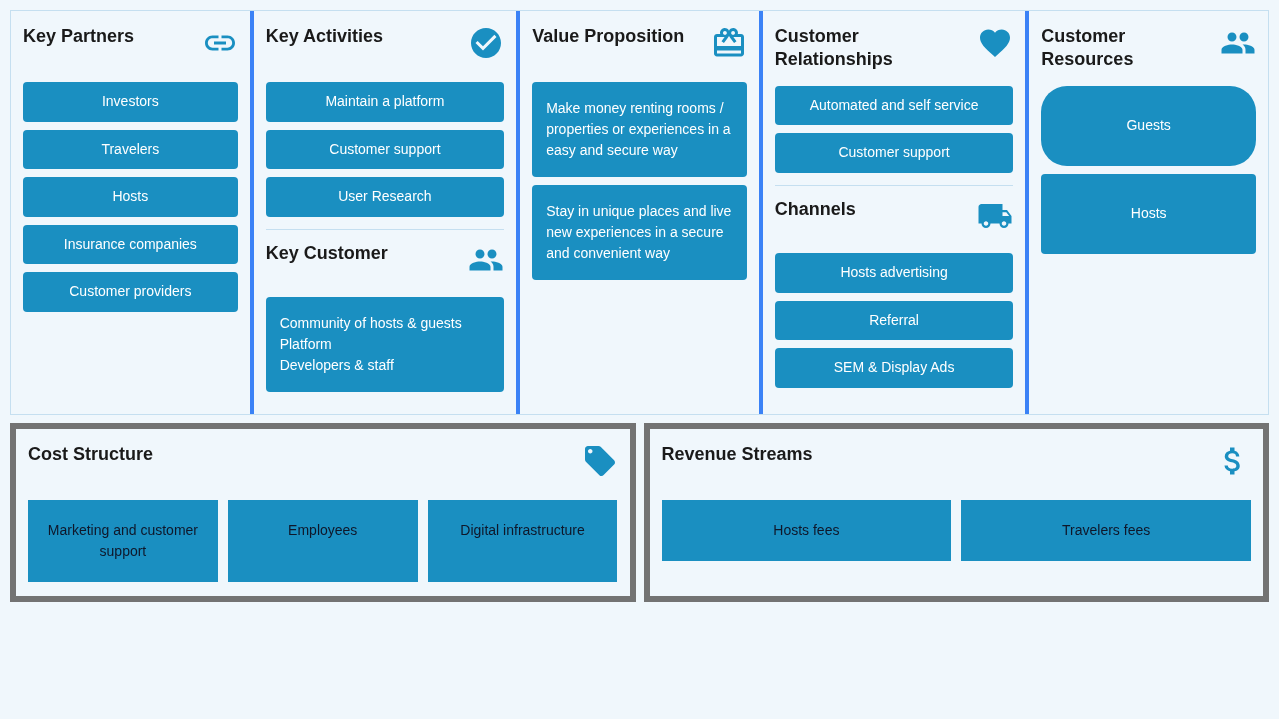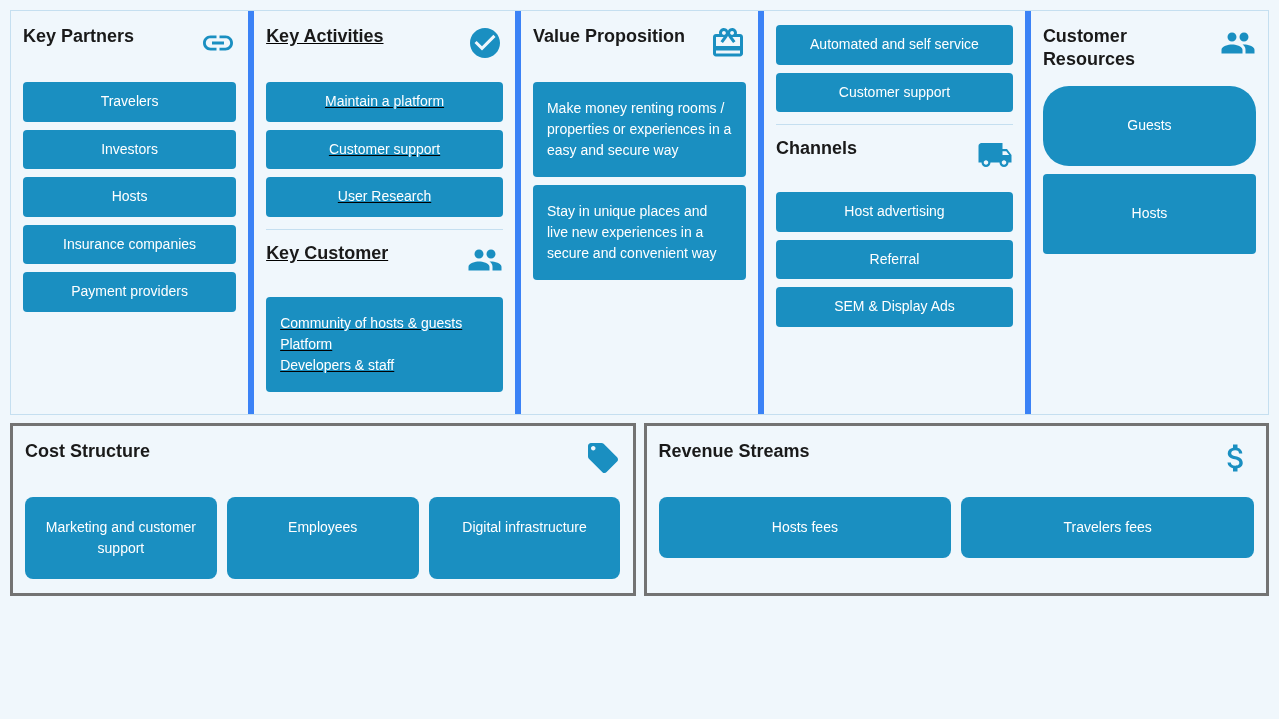--- a/index.html
+++ b/index.html
@@ -21,21 +21,21 @@
     .top-row {
       display: flex;
       gap: 0;
       border: 1px solid #c5dff0;
       background: #f0f7fc;
     }
 
     .section {
       padding: 14px 12px;
       flex: 1;
-      border-right: 6px solid #3b82f6;
+      border-right: 4px solid #3b82f6;
       background: #f0f7fc;
       position: relative;
     }
     .section:last-child { border-right: none; }
 
     .section-header {
       display: flex;
       justify-content: space-between;
       align-items: flex-start;
       margin-bottom: 14px;
@@ -110,42 +110,42 @@
 
     
     .bottom-row {
       display: flex;
       gap: 8px;
     }
 
     .bottom-section {
       padding: 14px 12px;
       background: #f0f7fc;
-      border: 3px solid #737373;
+      border: 6px solid #737373;
       position: relative;
     }
 
     .cost-section {
       flex: 1;
     }
 
     .revenue-section {
       flex: 1;
     }
 
     .bottom-cards-row {
       display: flex;
       gap: 10px;
       margin-top: 12px;
     }
 
     .bottom-card {
       background: #1a8fc1;
-      color: #ffffff;
-      border-radius: 8px;
+      color: #0f172a;
+      border-radius: 0;
       padding: 20px 14px;
       text-align: center;
       font-size: 14px;
       line-height: 1.5;
       flex: 1;
     }
 
     
     .icon-svg {
       width: 36px;
@@ -168,29 +168,29 @@
     <div class="section" style="flex:0.9;">
       <div class="section-header">
         <span class="section-title">Key Partners</span>
         <span class="section-icon">
           <svg class="icon-svg" viewBox="0 0 24 24" xmlns="http://www.w3.org/2000/svg">
             <path d="M3.9 12c0-1.71 1.39-3.1 3.1-3.1h4V7H7C4.24 7 2 9.24 2 12s2.24 5 5 5h4v-1.9H7c-1.71 0-3.1-1.39-3.1-3.1zM8 13h8v-2H8v2zm9-6h-4v1.9h4c1.71 0 3.1 1.39 3.1 3.1s-1.39 3.1-3.1 3.1h-4V17h4c2.76 0 5-2.24 5-5s-2.24-5-5-5z"></path>
           </svg>
         </span>
       </div>
       <div>
+        <div class="card">Investors</div>
         <div class="card">Travelers</div>
-        <div class="card">Investors</div>
         <div class="card">Hosts</div>
         <div class="card">Insurance companies</div>
-        <div class="card">Payment providers</div>
-      </div>
-    </div>
-
-    <div class="section" style="flex:1;text-decoration:underline;">
+        <div class="card">Customer providers</div>
+      </div>
+    </div>
+
+    <div class="section" style="flex:1;">
       <div class="section-header">
         <span class="section-title">Key Activities</span>
         <span class="section-icon">
           <svg class="icon-svg" viewBox="0 0 24 24" xmlns="http://www.w3.org/2000/svg">
             <path d="M12 2C6.48 2 2 6.48 2 12s4.48 10 10 10 10-4.48 10-10S17.52 2 12 2zm-2 15l-5-5 1.41-1.41L10 14.17l7.59-7.59L19 8l-9 9z"></path>
           </svg>
         </span>
       </div>
       <div>
         <div class="card">Maintain a platform</div>
@@ -216,35 +216,43 @@
           <svg class="icon-svg" viewBox="0 0 24 24" xmlns="http://www.w3.org/2000/svg">
             <path d="M20 6h-2.18c.07-.24.18-.47.18-.72C18 3.47 16.53 2 14.72 2c-.97 0-1.8.49-2.39 1.23L12 3.77l-.33-.54C11.08 2.49 10.25 2 9.28 2 7.47 2 6 3.47 6 5.28c0 .25.11.48.18.72H4c-1.11 0-1.99.89-1.99 2L2 19c0 1.11.89 2 2 2h16c1.11 0 2-.89 2-2V8c0-1.11-.89-2-2-2zm-5.28-2c.73 0 1.28.55 1.28 1.28 0 .72-.55 1.28-1.28 1.28S13.44 6 13.44 5.28C13.44 4.55 13.99 4 14.72 4zM9.28 4c.73 0 1.28.55 1.28 1.28 0 .72-.55 1.28-1.28 1.28S8 6 8 5.28C8 4.55 8.55 4 9.28 4zM20 19H4v-2h16v2zm0-5H4V8h5.08L7 10.83 8.62 12 11 8.76l1-1.36 1 1.36L15.38 12 17 10.83 14.92 8H20v6z"></path>
           </svg>
         </span>
       </div>
       <div class="card-large">Make money renting rooms / properties or experiences in a easy and secure way</div>
       <div class="card-large">Stay in unique places and live new experiences in a secure and convenient way</div>
     </div>
 
     <div class="section customer-rel-section" style="flex:1;">
+      <div class="section-header">
+        <span class="section-title">Customer Relationships</span>
+        <span class="section-icon">
+          <svg class="icon-svg" viewBox="0 0 24 24" xmlns="http://www.w3.org/2000/svg">
+            <path d="M12 21.35l-1.45-1.32C5.4 15.36 2 12.28 2 8.5 2 5.42 4.42 3 7.5 3c1.74 0 3.41.81 4.5 2.09C13.09 3.81 14.76 3 16.5 3 19.58 3 22 5.42 22 8.5c0 3.78-3.4 6.86-8.55 11.54L12 21.35z"></path>
+          </svg>
+        </span>
+      </div>
       <div>
         <div class="card">Automated and self service</div>
         <div class="card">Customer support</div>
       </div>
       <hr class="divider-line">
       <div class="sub-section-header">
         <span class="sub-title">Channels</span>
         <span class="section-icon">
           <svg class="icon-svg" viewBox="0 0 24 24" xmlns="http://www.w3.org/2000/svg">
             <path d="M20 8h-3V4H3c-1.1 0-2 .9-2 2v11h2c0 1.66 1.34 3 3 3s3-1.34 3-3h6c0 1.66 1.34 3 3 3s3-1.34 3-3h2v-5l-3-4zM6 18.5c-.83 0-1.5-.67-1.5-1.5s.67-1.5 1.5-1.5 1.5.67 1.5 1.5-.67 1.5-1.5 1.5zm13.5-9l1.96 2.5H17V9.5h2.5zm-1.5 9c-.83 0-1.5-.67-1.5-1.5s.67-1.5 1.5-1.5 1.5.67 1.5 1.5-.67 1.5-1.5 1.5z"></path>
           </svg>
         </span>
       </div>
       <div>
-        <div class="card">Host advertising</div>
+        <div class="card">Hosts advertising</div>
         <div class="card">Referral</div>
         <div class="card">SEM &amp; Display Ads</div>
       </div>
     </div>
 
     <div class="section cust-seg-section" style="flex:0.9; border-right:none;">
       <div class="section-header">
         <span class="section-title">Customer Resources</span>
         <span class="section-icon">
           <svg class="icon-svg" viewBox="0 0 24 24" xmlns="http://www.w3.org/2000/svg">

